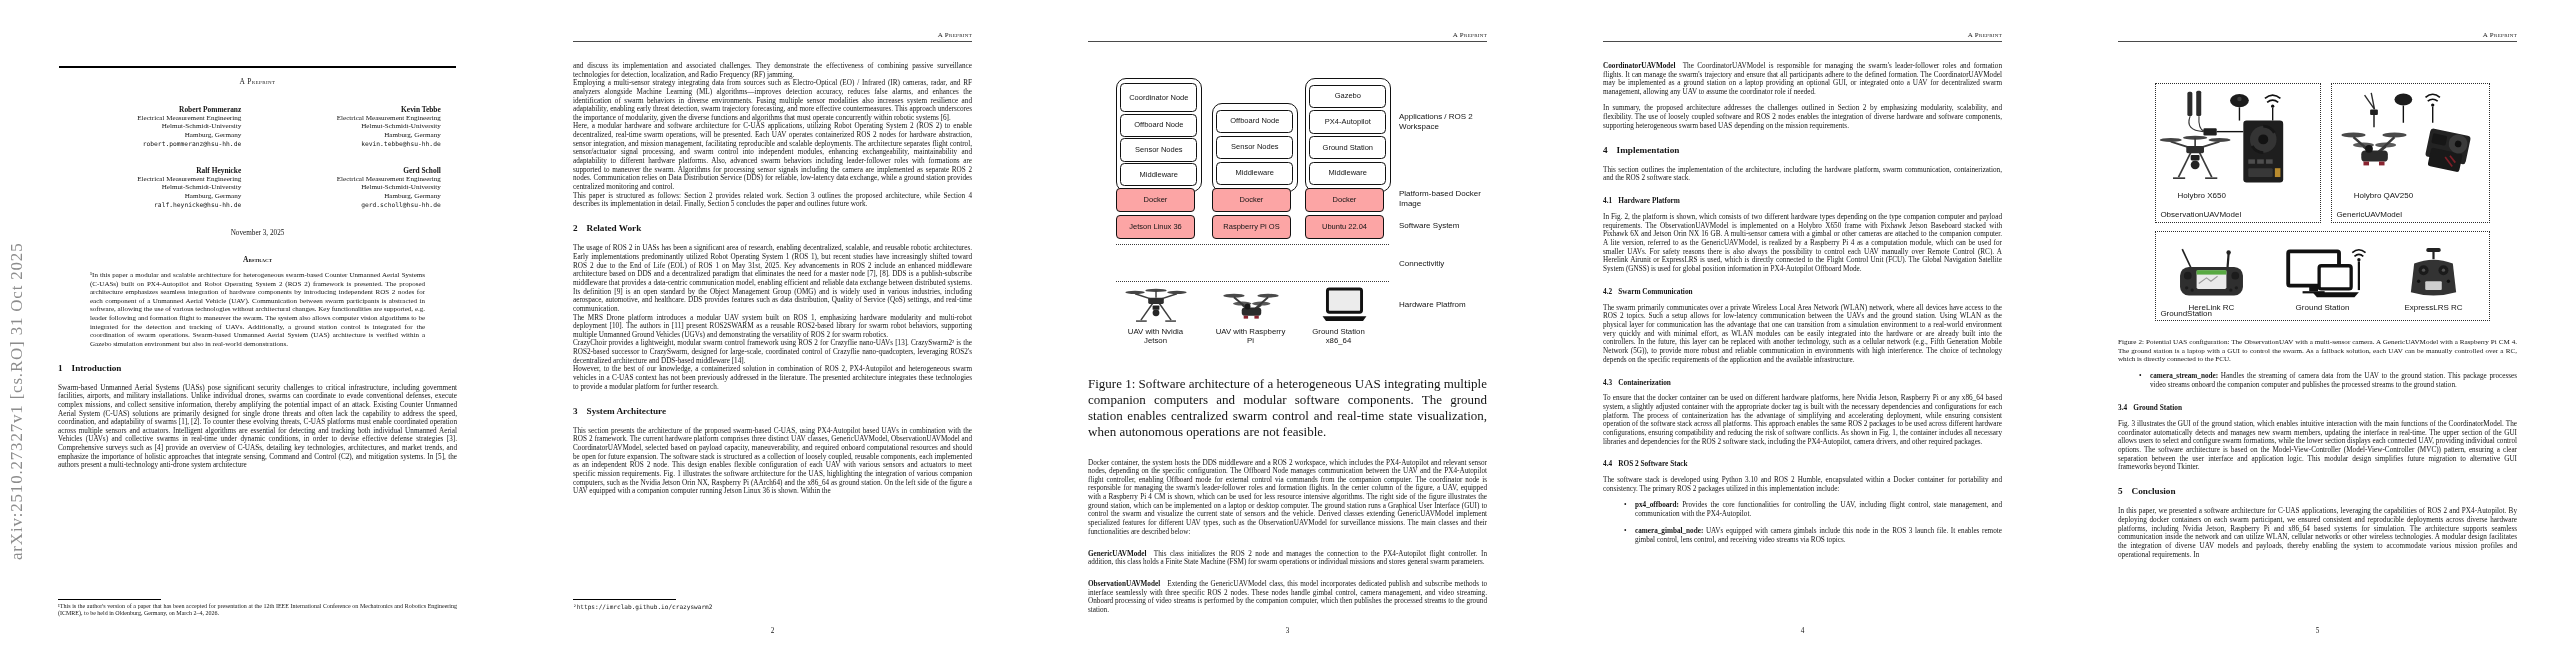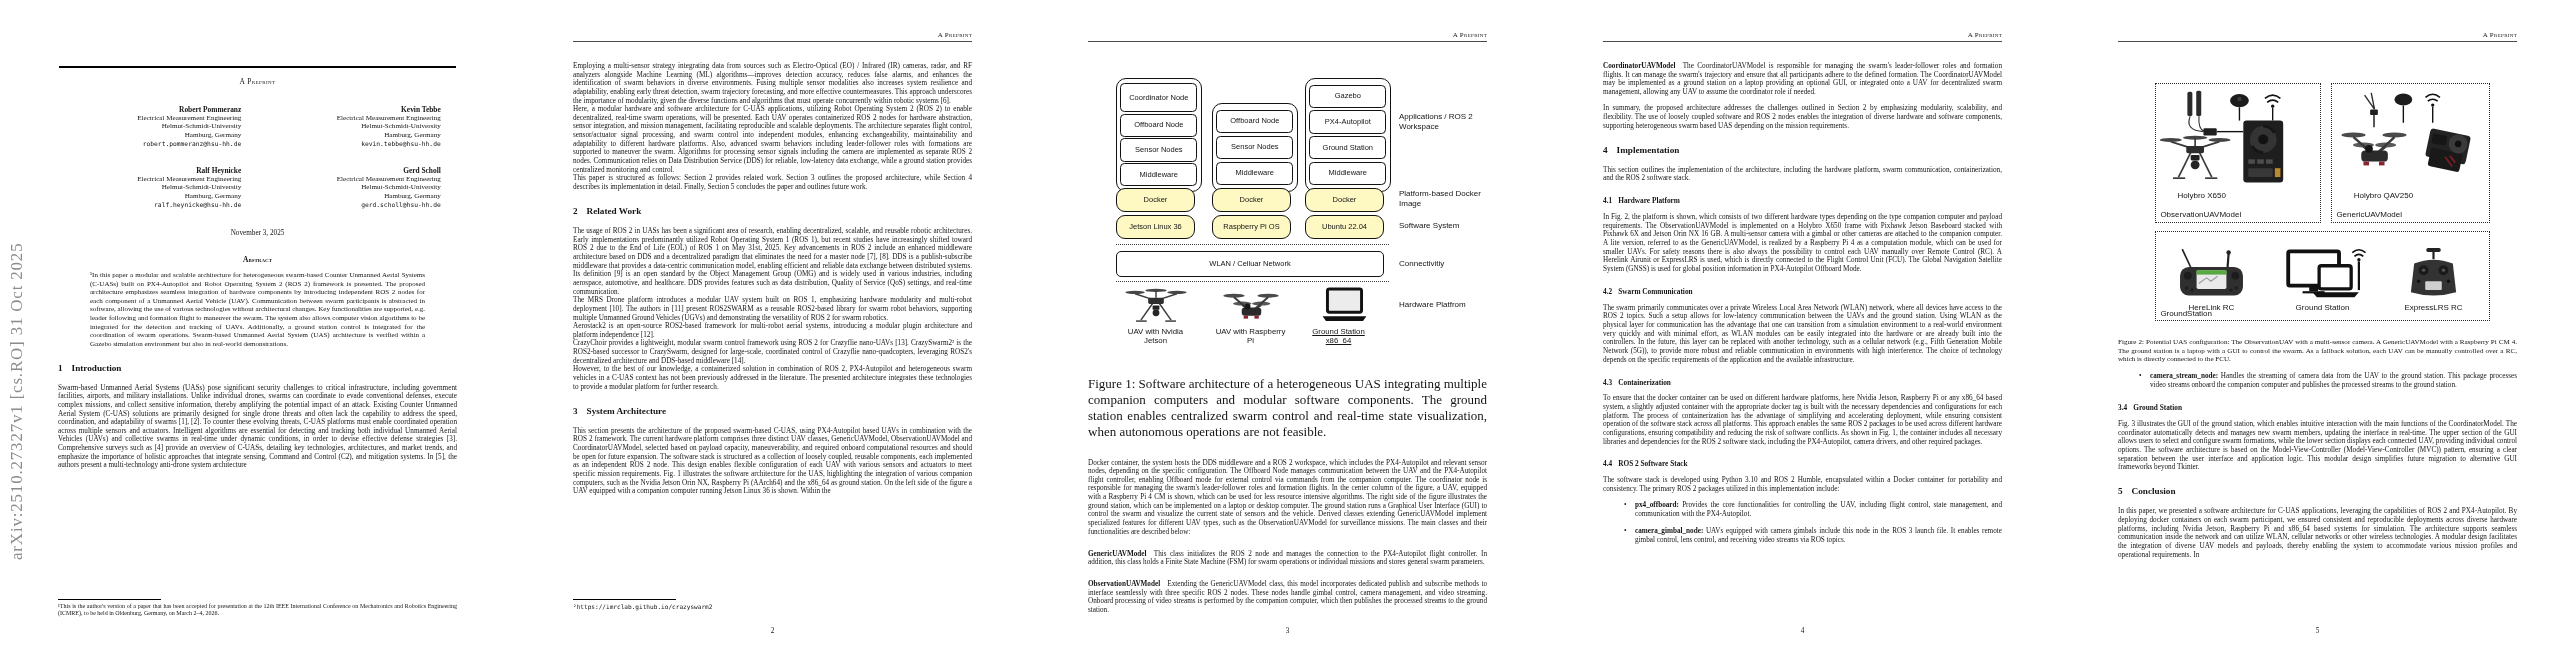--- a/index.html
+++ b/index.html
@@ -39,21 +39,21 @@
   .arxiv{position:absolute;left:6.7px;top:560px;transform:rotate(-90deg);transform-origin:0 0;
          font-size:17px;letter-spacing:0.8px;color:#8c8c8c;white-space:nowrap;}
 
   
   .fig1{position:relative;height:278px;margin-top:15.6px;font-family:"Liberation Sans","DejaVu Sans",sans-serif;}
   .f1outer{position:absolute;width:77px;border:0.9px solid #111;border-radius:10px;background:#fff;
            display:flex;flex-direction:column;justify-content:space-evenly;align-items:stretch;padding:3.3px;}
   .f1inner{border:0.8px solid #111;border-radius:4.4px;height:20px;display:flex;align-items:center;
            justify-content:center;text-align:center;font-size:7.5px;line-height:1.12;padding:0.6px 2.2px;}
   .f1inner.tall{height:25.6px;}
-  .f1box{position:absolute;width:77px;height:22px;border:0.8px solid #111;border-radius:9px;background:#fef9c3;
+  .f1box{position:absolute;width:77px;height:22px;border:0.8px solid #111;border-radius:4px;background:#fca5a5;
          display:flex;align-items:center;justify-content:center;text-align:left;font-size:7.5px;}
   .f1net{position:absolute;left:28px;top:173px;width:266px;height:24.5px;border:0.9px solid #111;border-radius:5px;
          display:flex;align-items:center;justify-content:center;font-size:7.5px;background:#fff;}
   .f1dash{position:absolute;left:28px;width:273px;height:0;border-top:1.7px dotted #3a3a3a;}
   .f1side{position:absolute;left:311px;width:92px;font-size:8px;line-height:1.28;text-align:left;}
   .f1hw{position:absolute;top:208px;width:73px;height:38px;display:flex;align-items:center;justify-content:center;}
   .f1hwlab{position:absolute;top:249px;width:73px;text-align:center;font-size:7.8px;line-height:1.22;}
   .cap{margin-top:20px;font-size:13px;line-height:1.23;text-align:justify;}
 
   
@@ -135,31 +135,31 @@
     </div>
     <div class="footnote" style="bottom:49px;">
       <div class="fnrule"></div>
       <div>¹This is the author's version of a paper that has been accepted for presentation at the 12th IEEE International Conference on Mechatronics and Robotics Engineering (ICMRE), to be held in Oldenburg, Germany, on March 2–4, 2026.</div>
     </div>
   </div>
 
   <div class="page">
     <div class="ph">A Preprint</div>
     <div class="pbody">
+      <p class="p">and discuss its implementation and associated challenges. They demonstrate the effectiveness of combining passive surveillance technologies for detection, localization, and Radio Frequency (RF) jamming.</p>
       <p class="p">Employing a multi-sensor strategy integrating data from sources such as Electro-Optical (EO) / Infrared (IR) cameras, radar, and RF analyzers alongside Machine Learning (ML) algorithms—improves detection accuracy, reduces false alarms, and enhances the identification of swarm behaviors in diverse environments. Fusing multiple sensor modalities also increases system resilience and adaptability, enabling early threat detection, swarm trajectory forecasting, and more effective countermeasures. This approach underscores the importance of modularity, given the diverse functions and algorithms that must operate concurrently within robotic systems [6].</p>
       <p class="p">Here, a modular hardware and software architecture for C-UAS applications, utilizing Robot Operating System 2 (ROS 2) to enable decentralized, real-time swarm operations, will be presented. Each UAV operates containerized ROS 2 nodes for hardware abstraction, sensor integration, and mission management, facilitating reproducible and scalable deployments. The architecture separates flight control, sensor/actuator signal processing, and swarm control into independent modules, enhancing exchangeability, maintainability and adaptability to different hardware platforms. Also, advanced swarm behaviors including leader-follower roles with formations are supported to maneuver the swarm. Algorithms for processing sensor signals including the camera are implemented as separate ROS 2 nodes. Communication relies on Data Distribution Service (DDS) for reliable, low-latency data exchange, while a ground station provides centralized monitoring and control.</p>
       <p class="p">This paper is structured as follows: Section 2 provides related work. Section 3 outlines the proposed architecture, while Section 4 describes its implementation in detail. Finally, Section 5 concludes the paper and outlines future work.</p>
 
       <div class="sec">
         <span>2</span>
         <span>Related Work</span>
       </div>
       <p class="p">The usage of ROS 2 in UASs has been a significant area of research, enabling decentralized, scalable, and reusable robotic architectures. Early implementations predominantly utilized Robot Operating System 1 (ROS 1), but recent studies have increasingly shifted toward ROS 2 due to the End of Life (EOL) of ROS 1 on May 31st, 2025. Key advancements in ROS 2 include an enhanced middleware architecture based on DDS and a decentralized paradigm that eliminates the need for a master node [7], [8]. DDS is a publish-subscribe middleware that provides a data-centric communication model, enabling efficient and reliable data exchange between distributed systems. Its definition [9] is an open standard by the Object Management Group (OMG) and is widely used in various industries, including aerospace, automotive, and healthcare. DDS provides features such as data distribution, Quality of Service (QoS) settings, and real-time communication.</p>
       <p class="p">The MRS Drone platform introduces a modular UAV system built on ROS 1, emphasizing hardware modularity and multi-robot deployment [10]. The authors in [11] present ROS2SWARM as a reusable ROS2-based library for swarm robot behaviors, supporting multiple Unmanned Ground Vehicles (UGVs) and demonstrating the versatility of ROS 2 for swarm robotics.</p>
-      <p class="p">Aerostack2 is an open-source ROS2-based framework for multi-robot aerial systems, introducing a modular plugin architecture and platform independence [12].</p>
       <p class="p">CrazyChoir provides a lightweight, modular swarm control framework using ROS 2 for Crazyflie nano-UAVs [13]. CrazySwarm2² is the ROS2-based successor to CrazySwarm, designed for large-scale, coordinated control of Crazyflie nano-quadcopters, leveraging ROS2's decentralized architecture and DDS-based middleware [14].</p>
       <p class="p">However, to the best of our knowledge, a containerized solution in combination of ROS 2, PX4-Autopilot and heterogeneous swarm vehicles in a C-UAS context has not been previously addressed in the literature. The presented architecture integrates these technologies to provide a modular platform for further research.</p>
 
       <div class="sec">
         <span>3</span>
         <span>System Architecture</span>
       </div>
       <p class="p">This section presents the architecture of the proposed swarm-based C-UAS, using PX4-Autopilot based UAVs in combination with the ROS 2 framework. The current hardware platform comprises three distinct UAV classes, GenericUAVModel, ObservationUAVModel and CoordinatorUAVModel, selected based on payload capacity, maneuverability, and required onboard computational resources and should be open for future expansion. The software stack is structured as a collection of loosely coupled, reusable components, each implemented as an independent ROS 2 node. This design enables flexible configuration of each UAV with various sensors and actuators to meet specific mission requirements. Fig. 1 illustrates the software architecture for the UAS, highlighting the integration of various companion computers, such as the Nvidia Jetson Orin NX, Raspberry Pi (AArch64) and the x86_64 as ground station. On the left side of the figure a UAV equipped with a companion computer running Jetson Linux 36 is shown. Within the</p>
     </div>
     <div class="footnote" style="bottom:56px;">
@@ -197,21 +197,20 @@
 
         <div class="f1box" style="left:28px;top:110px;">Docker</div>
         <div class="f1box" style="left:124px;top:110px;">Docker</div>
         <div class="f1box" style="left:217px;top:110px;">Docker</div>
 
         <div class="f1box" style="left:28px;top:137px;">Jetson Linux 36</div>
         <div class="f1box" style="left:124px;top:137px;">Raspberry Pi OS</div>
         <div class="f1box" style="left:217px;top:137px;">Ubuntu 22.04</div>
 
         <div class="f1dash" style="top:166px;"></div>
-        <div class="f1net">WLAN / Celluar Network</div>
         <div class="f1dash" style="top:203px;"></div>
 
         <div class="f1hw" style="left:31px;">
           <svg viewBox="0 0 130 78" width="72" height="38">
             <g stroke="#3c3c3c" stroke-width="3" fill="none">
               <line x1="65" y1="30" x2="22" y2="16"></line>
                 <line x1="65" y1="30" x2="108" y2="16"></line>
               <line x1="58" y1="36" x2="34" y2="70"></line>
                 <line x1="72" y1="36" x2="96" y2="70"></line>
               <line x1="24" y1="72" x2="46" y2="72"></line>
@@ -245,21 +244,21 @@
           </svg>
         </div>
         <div class="f1hw" style="left:220px;">
           <svg viewBox="0 0 110 78" width="61" height="38">
             <rect x="20" y="6" width="70" height="48" rx="4" fill="#ececec" stroke="#111" stroke-width="6"></rect>
             <path d="M10 62 h90 l-7 10 h-76 z" fill="#111"></path>
           </svg>
         </div>
         <div class="f1hwlab" style="left:31px;">UAV with Nvidia Jetson</div>
         <div class="f1hwlab" style="left:126px;">UAV with Raspberry Pi</div>
-        <div class="f1hwlab" style="left:220px;width:61px;text-decoration:underline;">Ground Station x86_64</div>
+        <div class="f1hwlab" style="left:220px;width:61px;">Ground Station x86_64</div>
 
         <div class="f1side" style="top:34px;">Applications / ROS 2 Workspace</div>
         <div class="f1side" style="top:111px;">Platform-based Docker Image</div>
         <div class="f1side" style="top:143px;">Software System</div>
         <div class="f1side" style="top:181px;">Connectivitiy</div>
         <div class="f1side" style="top:222px;">Hardware Platfrom</div>
       </div>
 
       <p class="cap">Figure 1: Software architecture of a heterogeneous UAS integrating multiple companion computers and modular software components. The ground station enables centralized swarm control and real-time state visualization, when autonomous operations are not feasible.</p>
       <p class="p" style="margin-top:19px;">Docker container, the system hosts the DDS middleware and a ROS 2 workspace, which includes the PX4-Autopilot and relevant sensor nodes, depending on the specific configuration. The Offboard Node manages communication between the UAV and the PX4-Autopilot flight controller, enabling Offboard mode for external control via commands from the companion computer. The coordinator node is responsible for managing the swarm's leader-follower roles and formation flights. In the center column of the figure, a UAV, equipped with a Raspberry Pi 4 CM is shown, which can be used for less resource intensive algorithms. The right side of the figure illustrates the ground station, which can be implemented on a laptop or desktop computer. The ground station runs a Graphical User Interface (GUI) to control the swarm and visualize the current state of sensors and the vehicle. Derived classes extending GenericUAVModel implement specialized features for different UAV types, such as the ObservationUAVModel for surveillance missions. The main classes and their functionalities are described below:</p>

